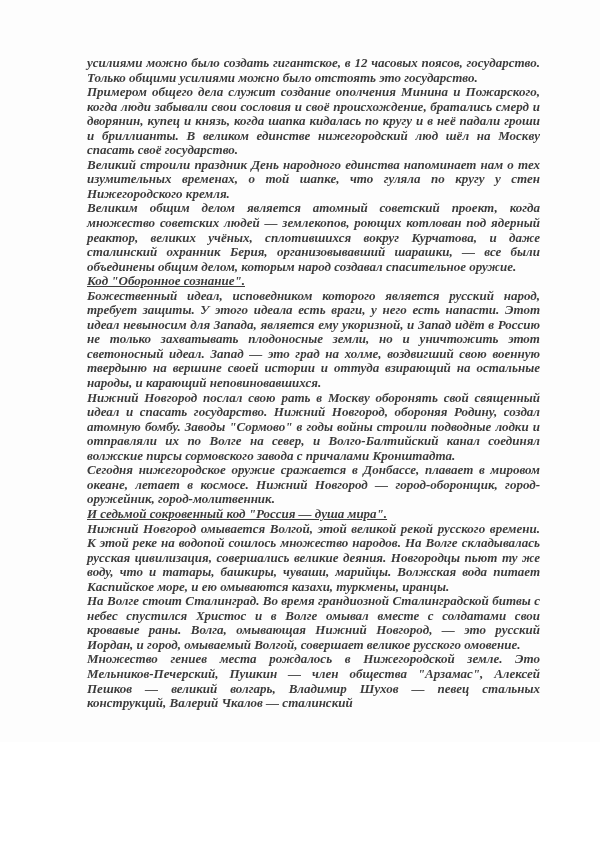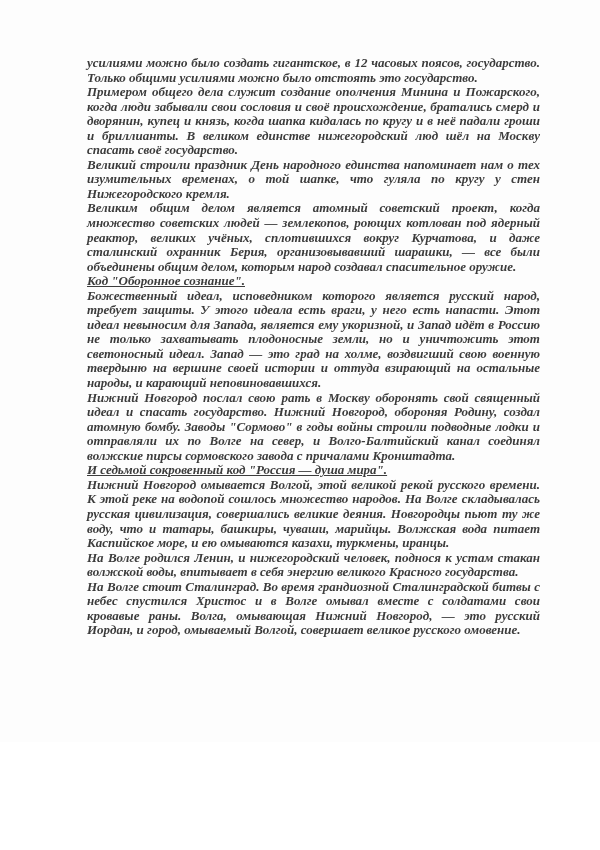--- a/index.html
+++ b/index.html
@@ -43,18 +43,19 @@
 
 <div class="page">
   <div class="text-block">
     <p>усилиями можно было создать гигантское, в 12 часовых поясов, государство. Только общими усилиями можно было отстоять это государство.</p>
     <p>Примером общего дела служит создание ополчения Минина и Пожарского, когда люди забывали свои сословия и своё происхождение, братались смерд и дворянин, купец и князь, когда шапка кидалась по кругу и в неё падали гроши и бриллианты. В великом единстве нижегородский люд шёл на Москву спасать своё государство.</p>
     <p>Великий строили праздник День народного единства напоминает нам о тех изумительных временах, о той шапке, что гуляла по кругу у стен Нижегородского кремля.</p>
     <p>Великим общим делом является атомный советский проект, когда множество советских людей — землекопов, роющих котлован под ядерный реактор, великих учёных, сплотившихся вокруг Курчатова, и даже сталинский охранник Берия, организовывавший шарашки, — все были объединены общим делом, которым народ создавал спасительное оружие.</p>
     <p class="heading">Код "Оборонное сознание".</p>
     <p>Божественный идеал, исповедником которого является русский народ, требует защиты. У этого идеала есть враги, у него есть напасти. Этот идеал невыносим для Запада, является ему укоризной, и Запад идёт в Россию не только захватывать плодоносные земли, но и уничтожить этот светоносный идеал. Запад — это град на холме, воздвигший свою военную твердыню на вершине своей истории и оттуда взирающий на остальные народы, и карающий неповиновавшихся.</p>
     <p>Нижний Новгород послал свою рать в Москву оборонять свой священный идеал и спасать государство. Нижний Новгород, обороняя Родину, создал атомную бомбу. Заводы "Сормово" в годы войны строили подводные лодки и отправляли их по Волге на север, и Волго-Балтийский канал соединял волжские пирсы сормовского завода с причалами Кронштадта.</p>
+    <p>Сегодня нижегородское оружие сражается в Донбассе, плавает в мировом океане, летает в космосе. Нижний Новгород — город-оборонщик, город-оружейник, город-молитвенник.</p>
     <p class="heading">И седьмой сокровенный код "Россия — душа мира".</p>
     <p>Нижний Новгород омывается Волгой, этой великой рекой русского времени. К этой реке на водопой сошлось множество народов. На Волге складывалась русская цивилизация, совершались великие деяния. Новгородцы пьют ту же воду, что и татары, башкиры, чуваши, марийцы. Волжская вода питает Каспийское море, и ею омываются казахи, туркмены, иранцы.</p>
-    <p>На Волге родился Ленин, и нижегородский человек, поднося к устам стакан волжской воды, впитывает в себя энергию великого Красного государства.</p>
     <p>На Волге стоит Сталинград. Во время грандиозной Сталинградской битвы с небес спустился Христос и в Волге омывал вместе с солдатами свои кровавые раны. Волга, омывающая Нижний Новгород, — это русский Иордан, и город, омываемый Волгой, совершает великое русского омовение.</p>
+    <p>Множество гениев места рождалось в Нижегородской земле. Это Мельников-Печерский, Пушкин — член общества "Арзамас", Алексей Пешков — великий волгарь, Владимир Шухов — певец стальных конструкций, Валерий Чкалов — сталинский</p>
   </div>
 </div>
 
 </body></html>

